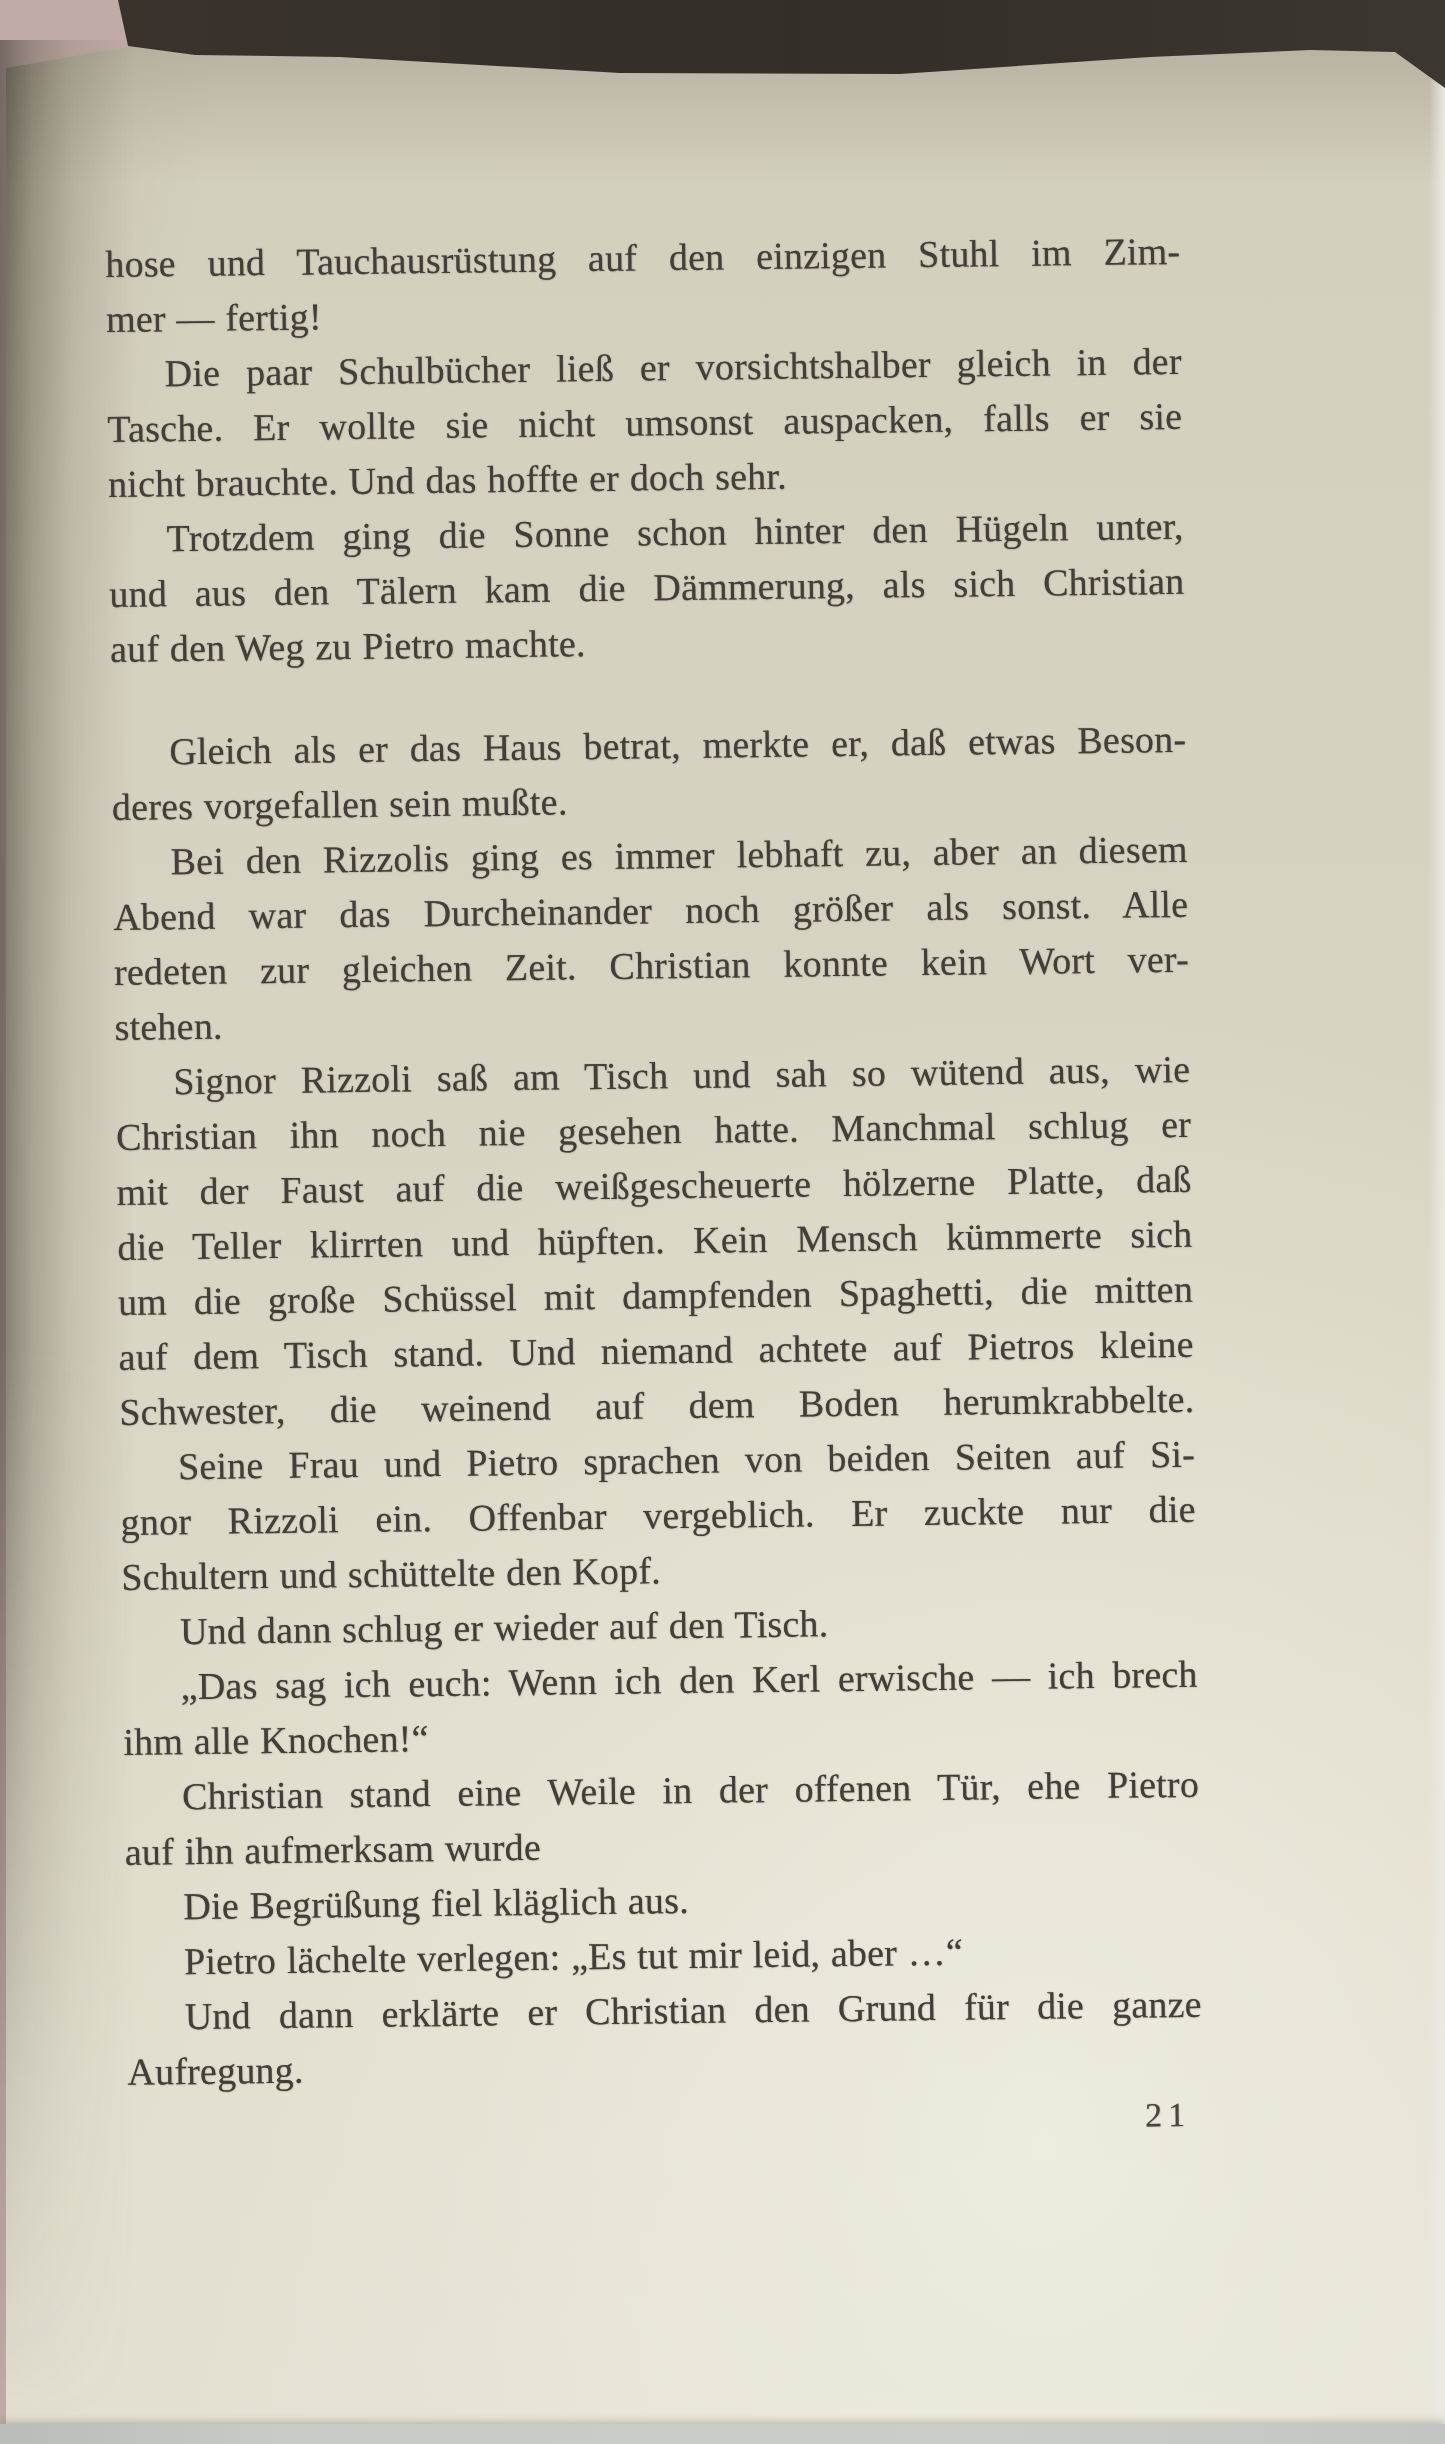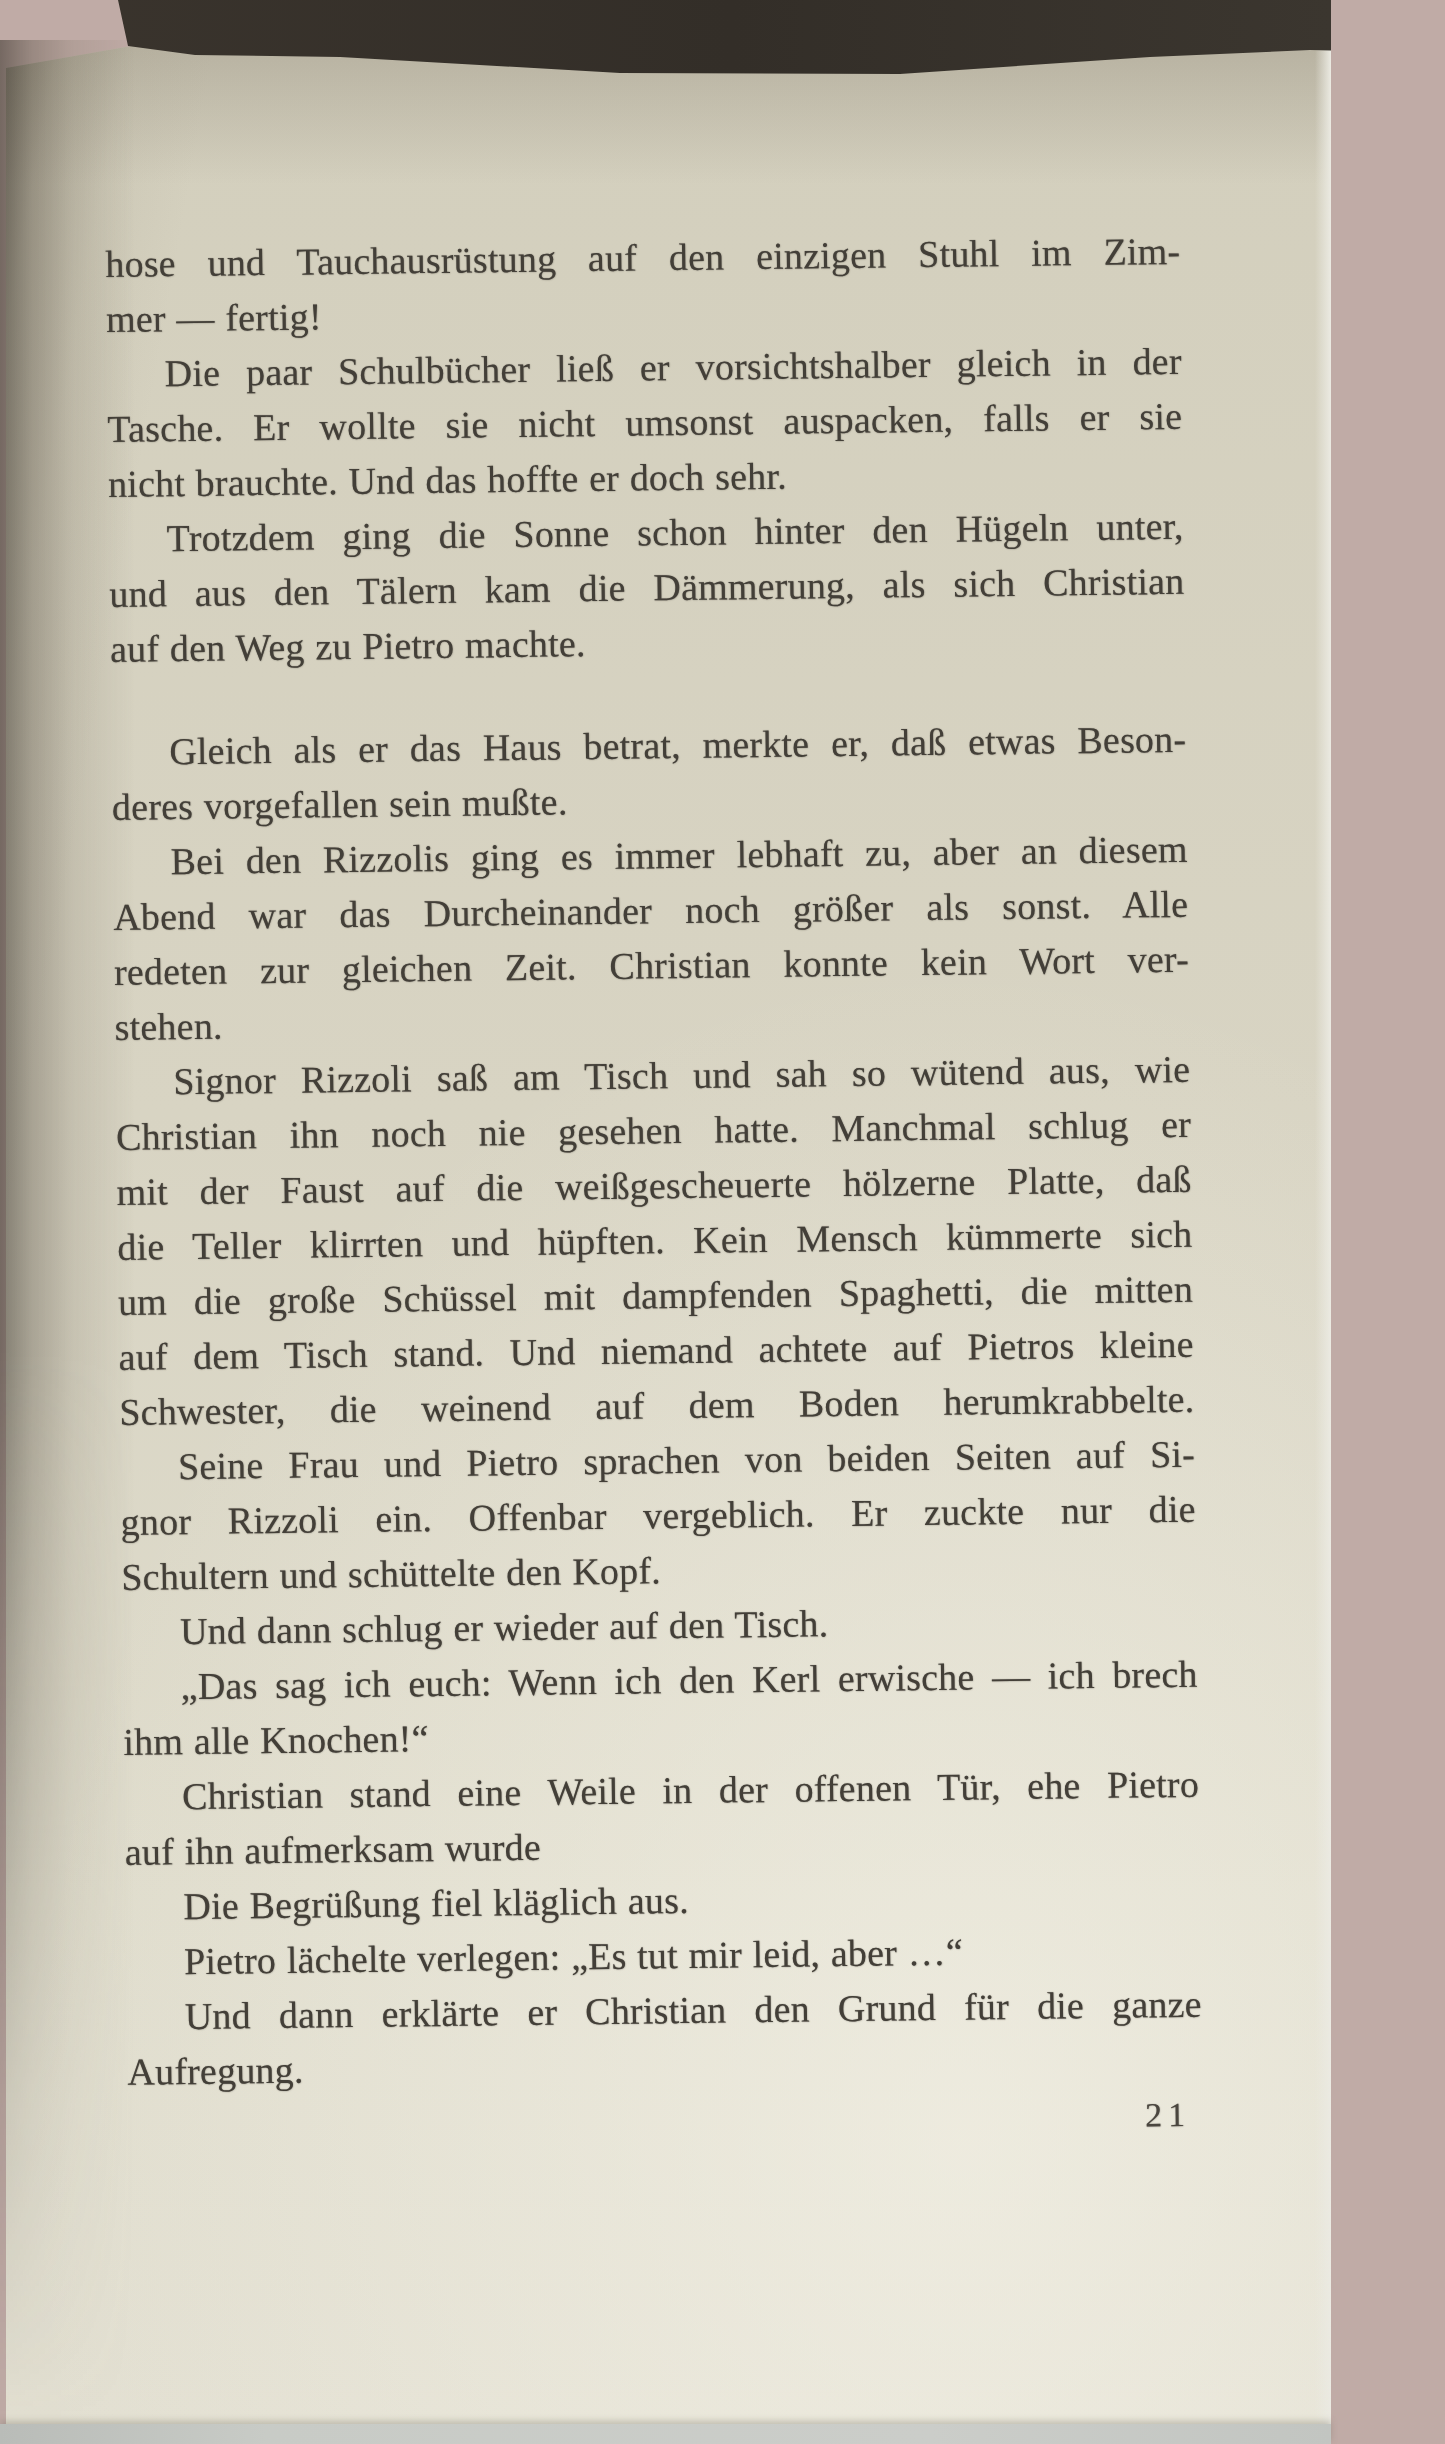--- a/index.html
+++ b/index.html
@@ -6,21 +6,21 @@
     margin: 0;
     padding: 0;
     width: 1445px;
     height: 2444px;
     overflow: hidden;
     background: #c0aba6; 
   }
   .photo {
     position: absolute;
     inset: 0;
-    width: 1331px;
+    width: 1445px;
     height: 2444px;
   }
   
   .page {
     position: absolute;
     left: 6px;
     right: 0;
     top: 42px;
     bottom: 20px;
     background:

